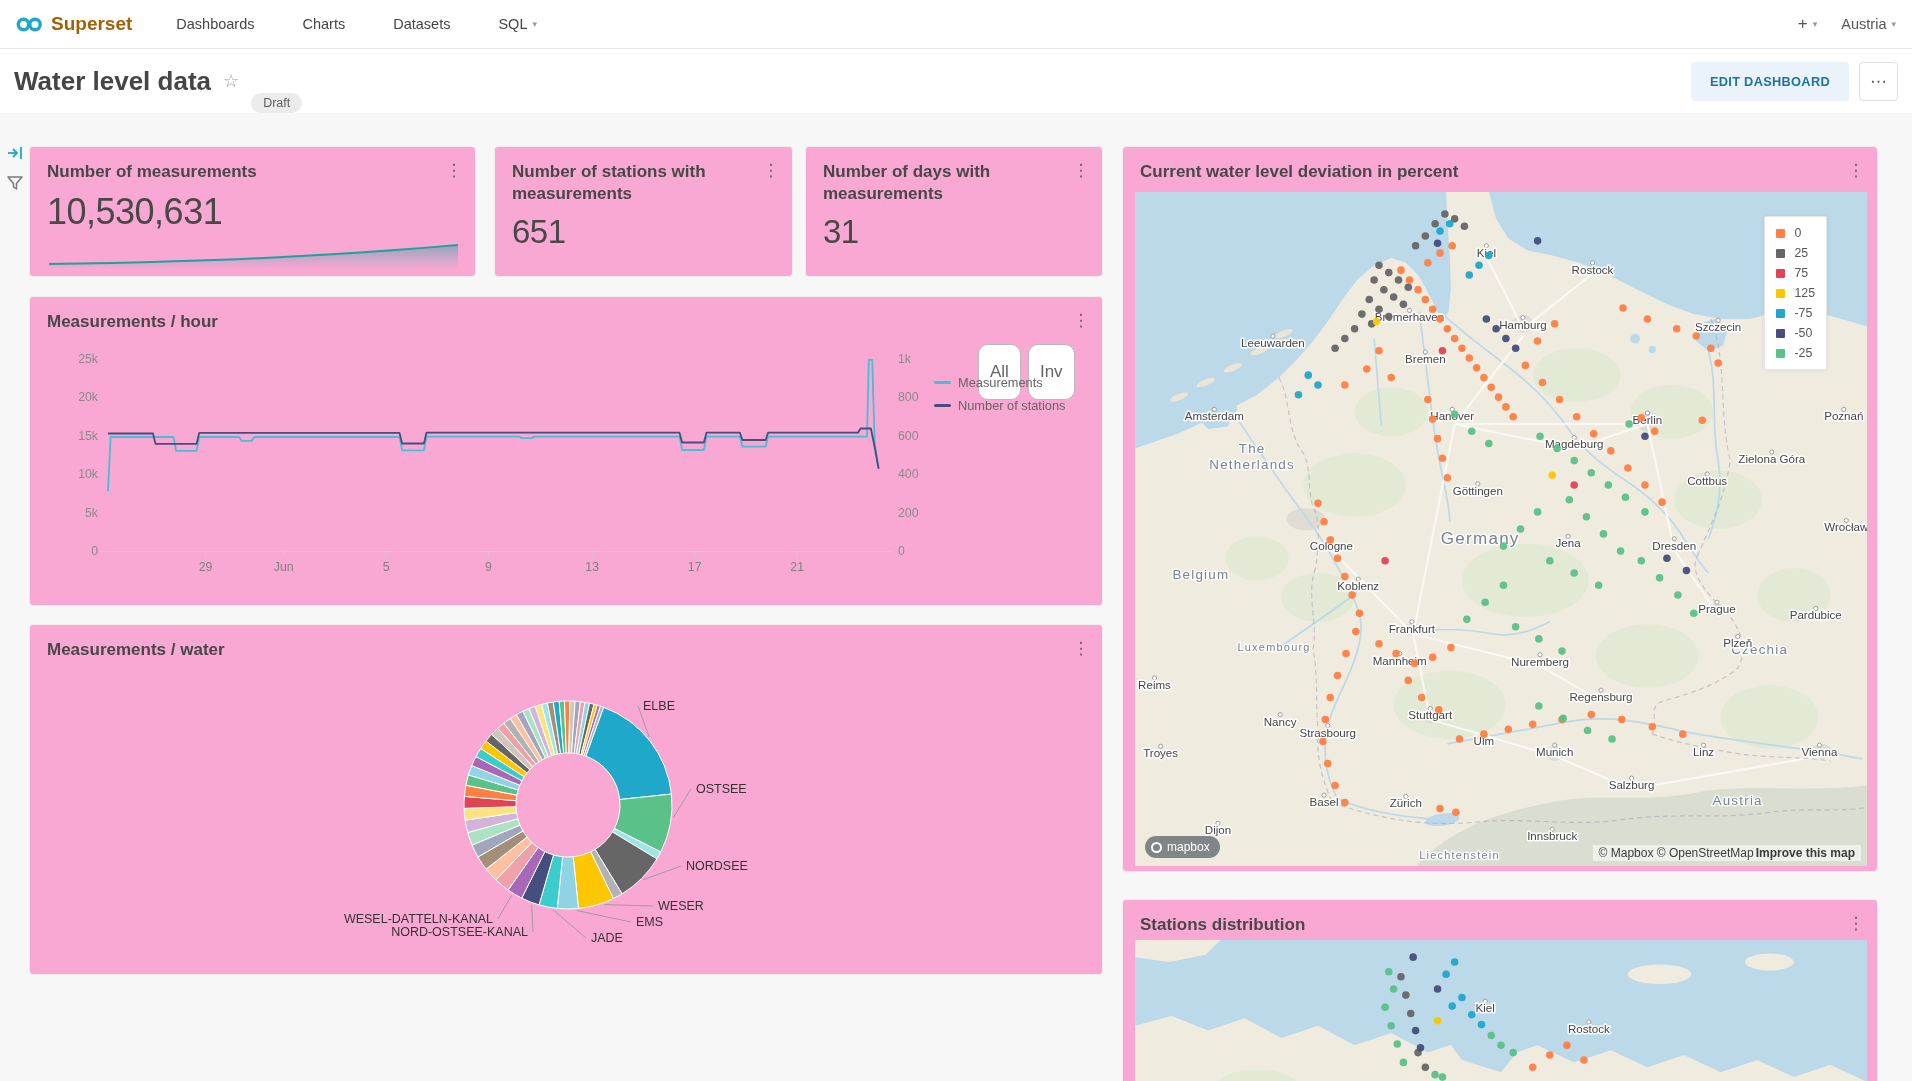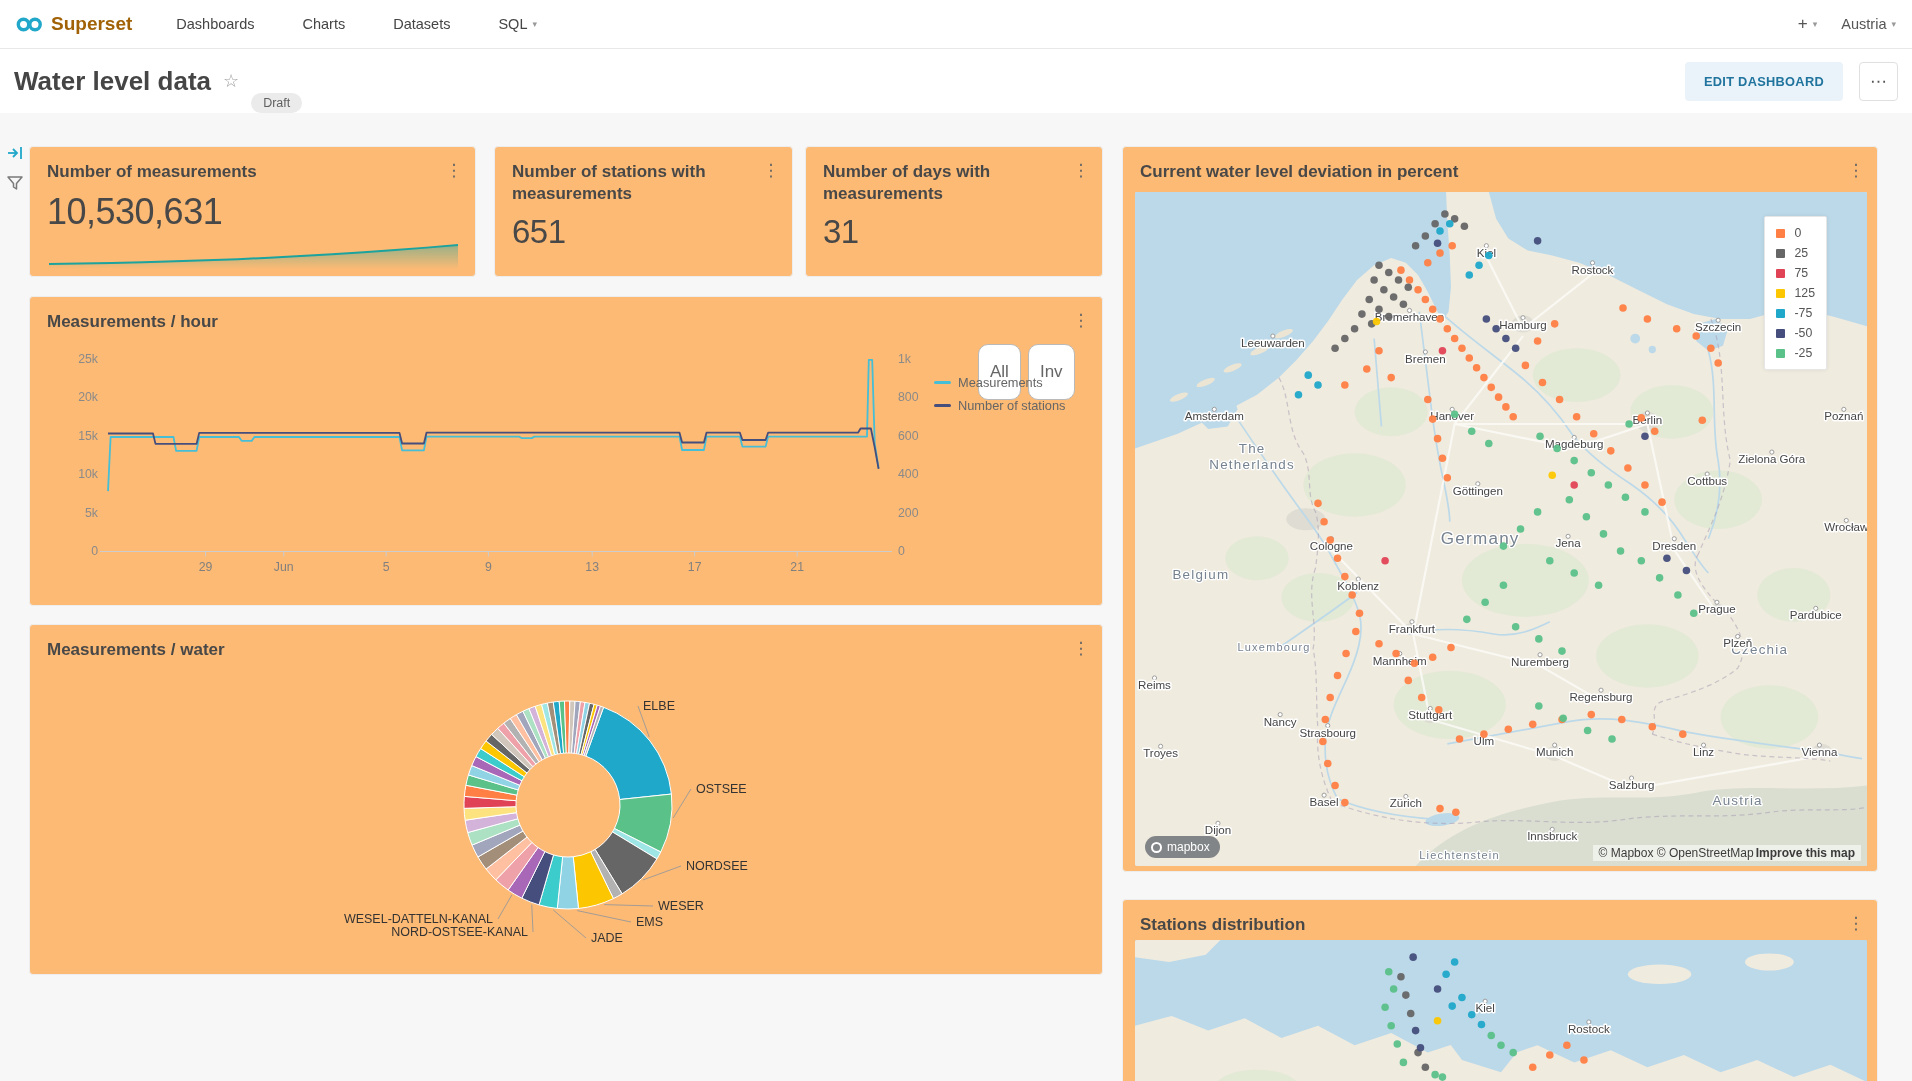--- a/index.html
+++ b/index.html
@@ -14,28 +14,28 @@
   .nav-item{font-size:14.5px;color:#454545;cursor:pointer;display:flex;gap:5px;align-items:center;}
   .caret{font-size:9px;color:#999;}
   .nav-right{margin-left:auto;display:flex;gap:24px;align-items:center;}
   .nav-right .nav-item{color:#555;}
   .plus-glyph{font-size:17px;color:#555;}
   .titlebar{position:absolute;top:49px;left:0;right:0;height:64px;background:#fff;
     display:flex;align-items:center;padding:0 14px;gap:12px;z-index:10;}
   .page-title{font-size:26px;font-weight:700;color:#454545;}
   .fav-star{font-size:18px;color:#a0a0a0;cursor:pointer;}
   .draft-badge{background:#EBEBEB;color:#5f5f5f;font-size:12.5px;padding:3px 12px;border-radius:12px;margin-top:44px;}
-  .tb-right{margin-left:auto;display:flex;gap:16px;align-items:center;}
+  .tb-right{margin-left:auto;display:flex;gap:10px;align-items:center;}
   .edit-btn{background:#EAF3F9;color:#20749E;border:none;border-radius:4px;height:39px;
     padding:0 19px;font-size:12.8px;font-weight:700;letter-spacing:.3px;cursor:pointer;font-family:inherit;}
   .more-btn{width:39px;height:39px;background:#fff;border:1px solid #E0E0E0;border-radius:4px;
     color:#555;font-size:17px;cursor:pointer;display:flex;align-items:center;justify-content:center;font-family:inherit;}
   .rail-icon{position:absolute;left:5px;width:22px;height:22px;cursor:pointer;}
   #rail-expand{top:143px;} #rail-filter{top:173px;}
-  .card{position:absolute;background:#fdba74;border:1px solid #EDEDED;border-radius:4px;}
+  .card{position:absolute;background:#f9a8d4;border:1px solid #EDEDED;border-radius:4px;}
   .card-title{position:absolute;top:14px;left:17px;font-size:17px;font-weight:700;color:#484848;line-height:1.28;z-index:2;}
   .kebab{position:absolute;top:10px;right:8px;width:26px;height:26px;color:#666;font-size:17px;
     display:flex;align-items:center;justify-content:center;cursor:pointer;z-index:5;}
   .big-number{position:absolute;left:17px;font-size:36px;font-weight:500;color:#484848;letter-spacing:-0.5px;}
   #kpi1{left:29px;top:146px;width:447px;height:131px;}
   #kpi2{left:494px;top:146px;width:299px;height:131px;}
   #kpi3{left:805px;top:146px;width:298px;height:131px;}
   #kpi1 .big-number{top:44px;}
   #kpi2 .big-number,#kpi3 .big-number{top:66px;font-size:33px;}
   .kpi-sm-title{width:255px;}

